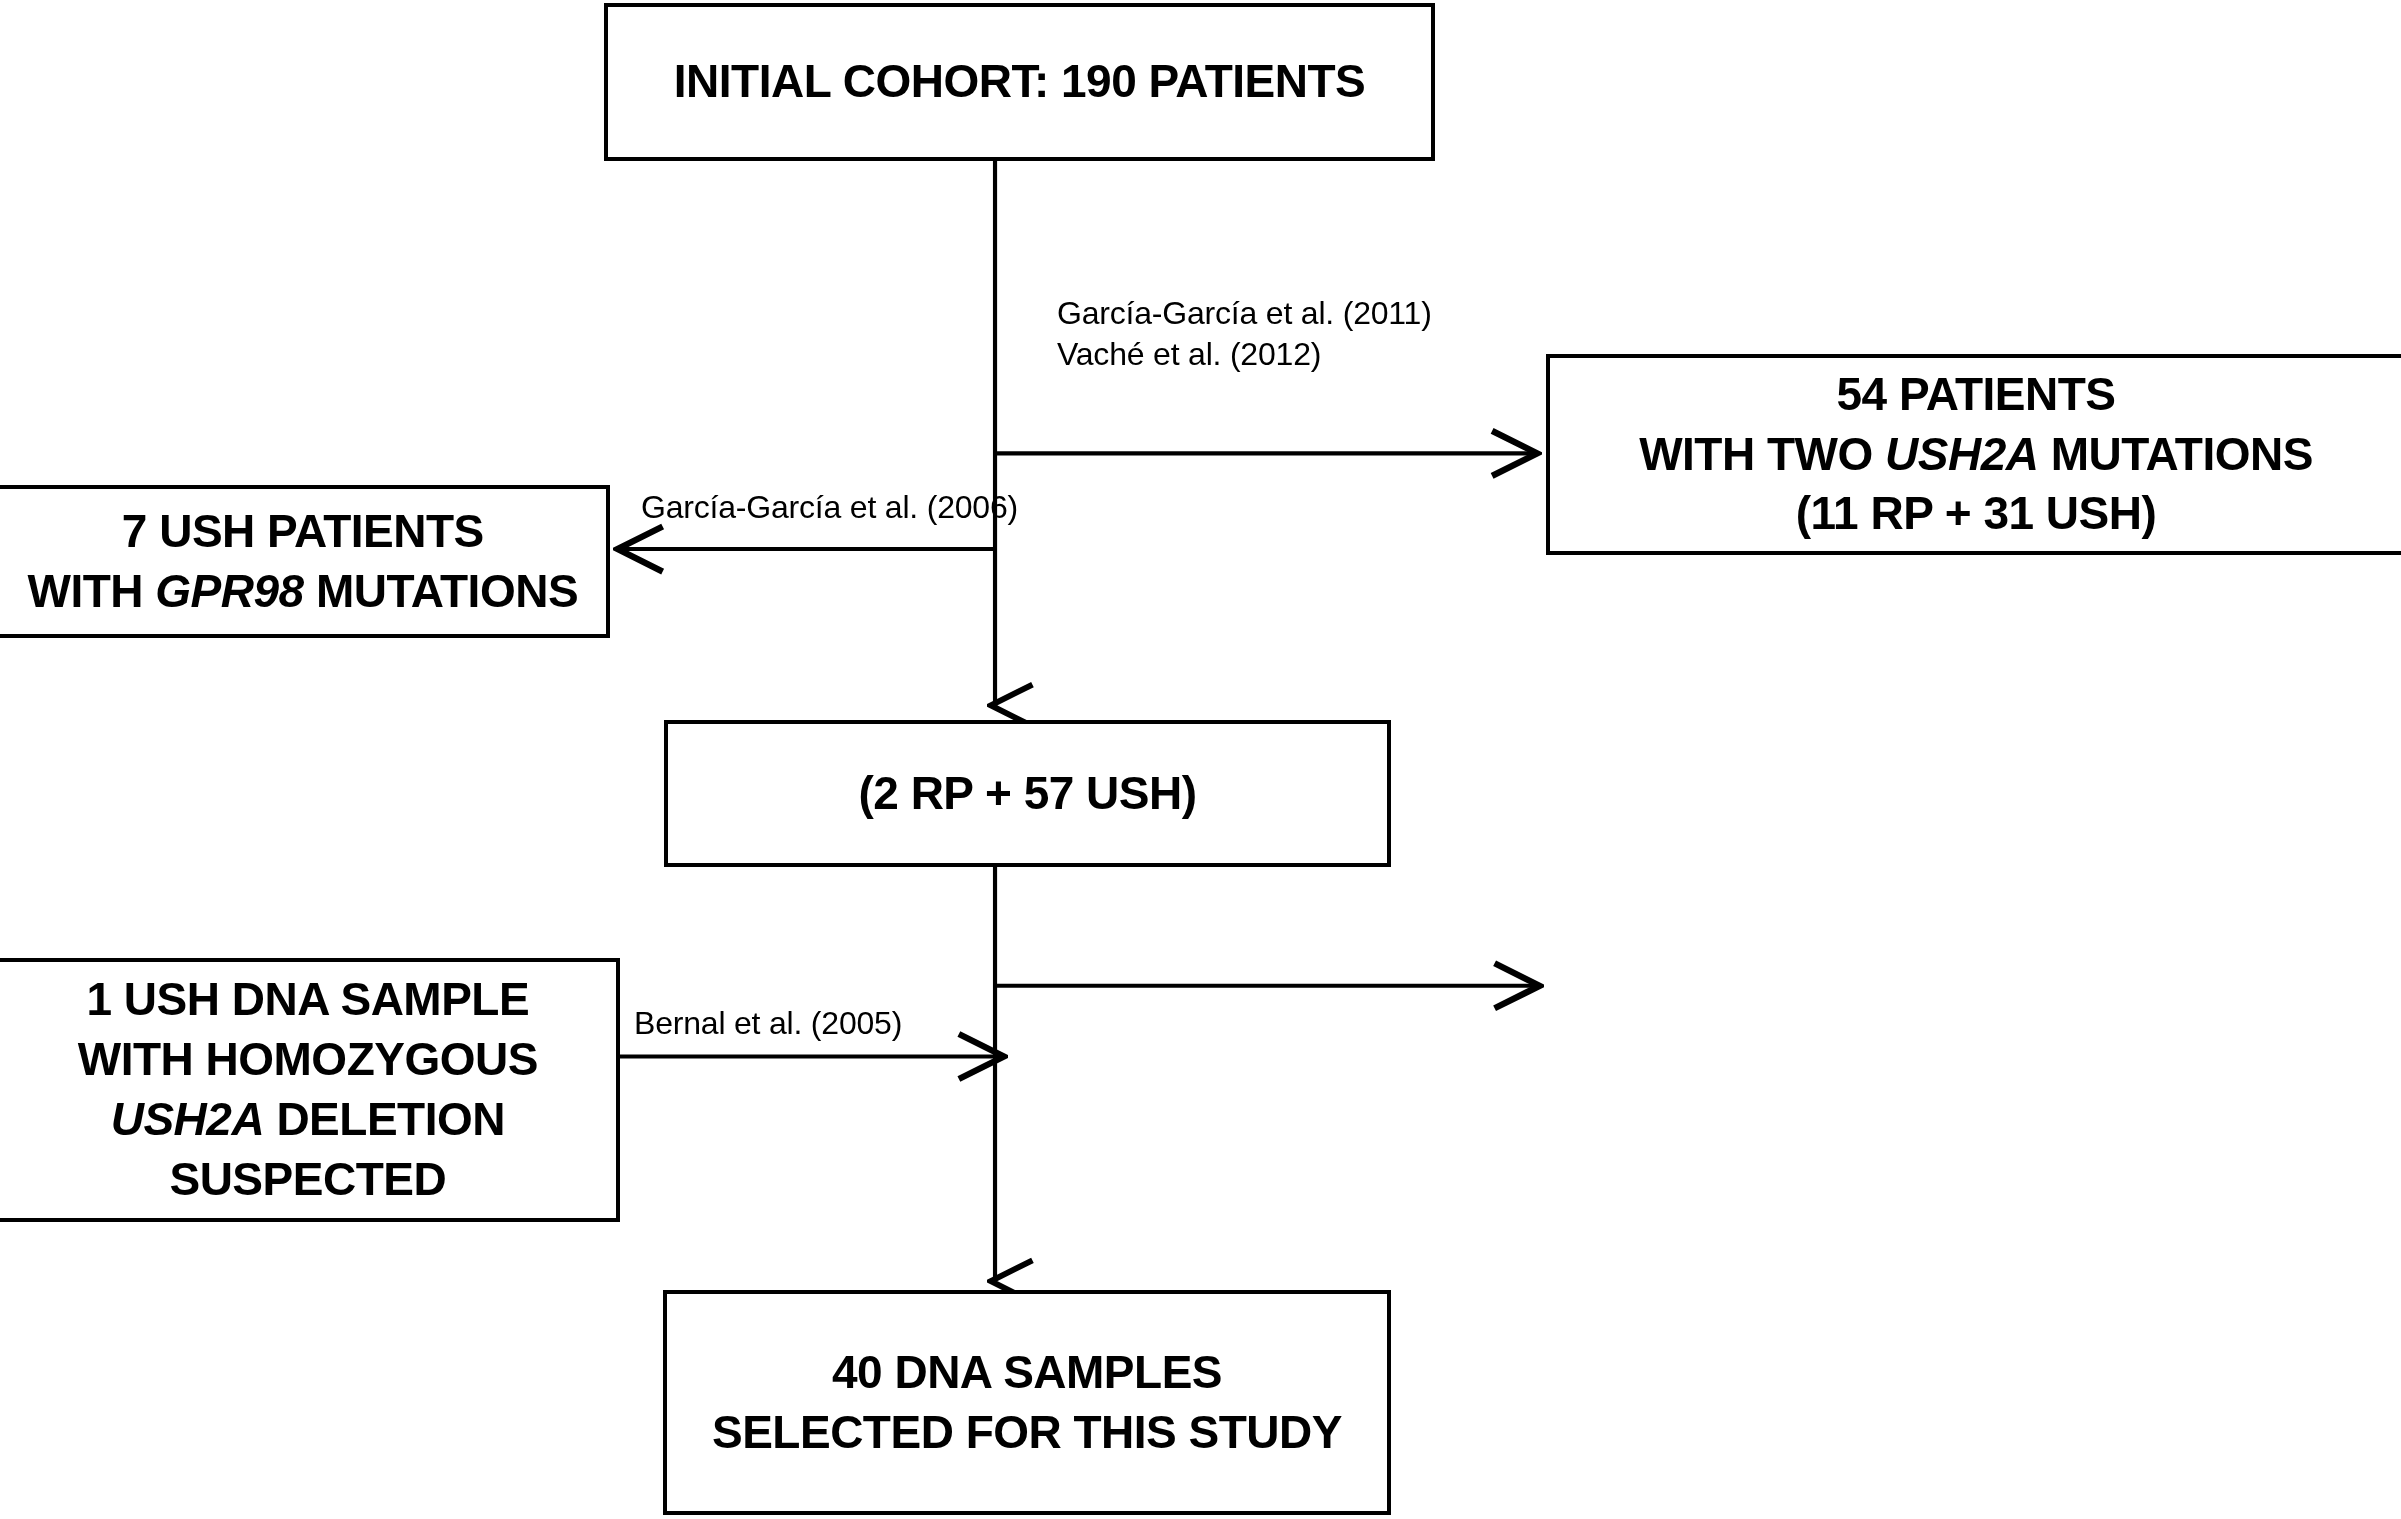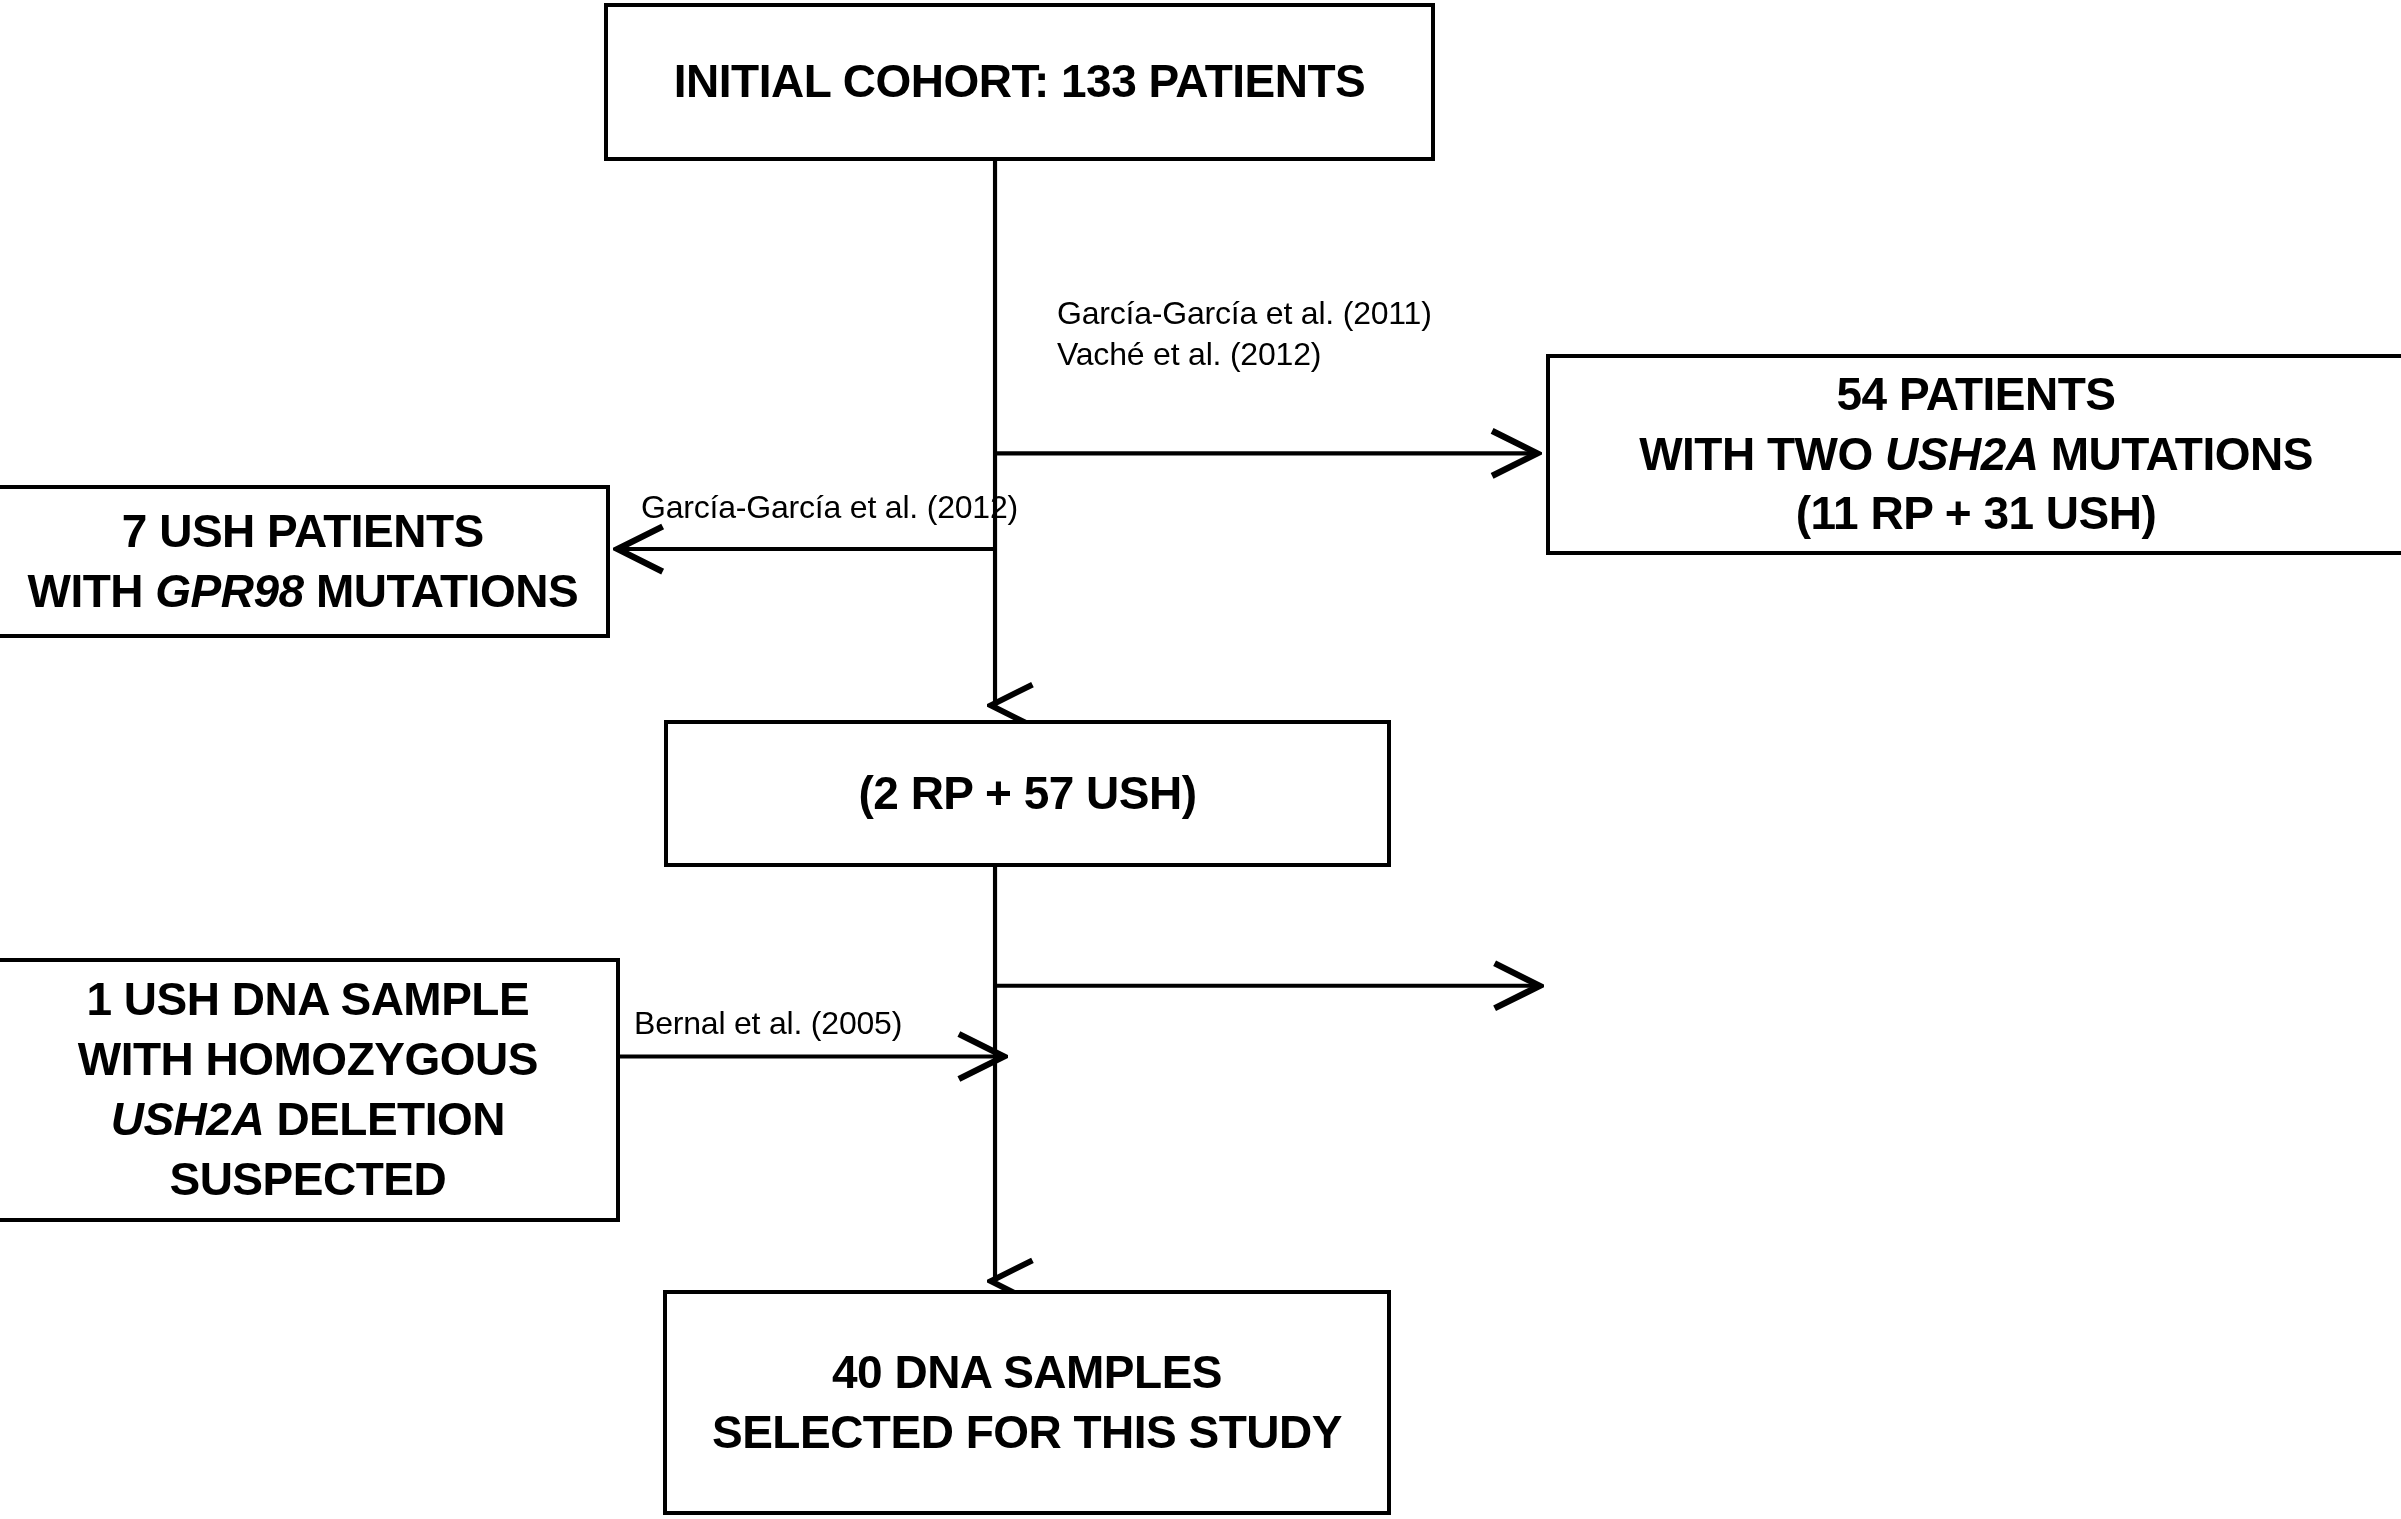--- a/index.html
+++ b/index.html
@@ -82,21 +82,21 @@
     <line x1="1196" y1="660" x2="745" y2="660" stroke="#000" stroke-width="5" marker-end="url(#arrow-head)"></line>
 
     <line x1="1196" y1="1042" x2="1196" y2="1540" stroke="#000" stroke-width="5" marker-end="url(#arrow-down)"></line>
 
     <line x1="1196" y1="1185" x2="1848" y2="1185" stroke="#000" stroke-width="5" marker-end="url(#arrow-head)"></line>
 
     <line x1="745" y1="1270" x2="1204" y2="1270" stroke="#000" stroke-width="5" marker-end="url(#arrow-head)"></line>
   </svg>
 
   <div class="box" style="left:604px; top:2.5px; width:831px; height:158px;">
-    <span class="line">INITIAL COHORT: 133 PATIENTS</span>
+    <span class="line">INITIAL COHORT: 190 PATIENTS</span>
   </div>
 
   <div class="box" style="left:1546px; top:354px; width:860px; height:201px;">
     <span class="line">54 PATIENTS</span>
     <span class="line"><span>WITH TWO </span><span class="gene">USH2A</span><span> MUTATIONS</span></span>
     <span class="line">(11 RP + 31 USH)</span>
   </div>
 
   <div class="box" style="left:-4.2px; top:485px; width:614px; height:153px;">
     <span class="line">7 USH PATIENTS</span>
@@ -118,18 +118,18 @@
   <div class="box" style="left:663px; top:1290px; width:728px; height:225px;">
     <span class="line">40 DNA SAMPLES</span>
     <span class="line">SELECTED FOR THIS STUDY</span>
   </div>
 
   <div class="cite" style="left:1057px; top:293px;">
     <span class="line">García-García et al. (2011)</span>
     <span class="line">Vaché et al. (2012)</span>
   </div>
 
-  <div class="cite" style="left:641px; top:487px;">García-García et al. (2012)</div>
+  <div class="cite" style="left:641px; top:487px;">García-García et al. (2006)</div>
 
   <div class="cite" style="left:634px; top:1003px;">Bernal et al. (2005)</div>
 
 </div>
 
 
 </body></html>

